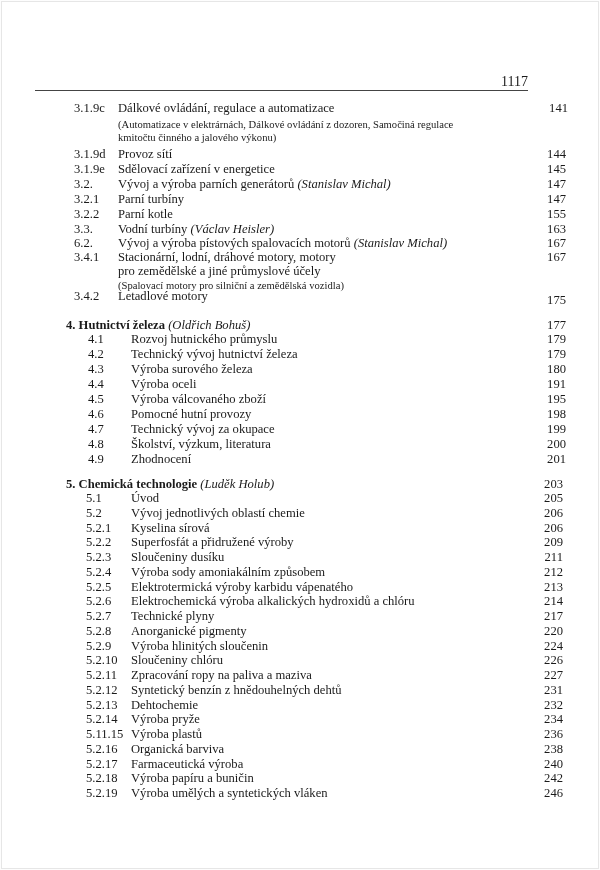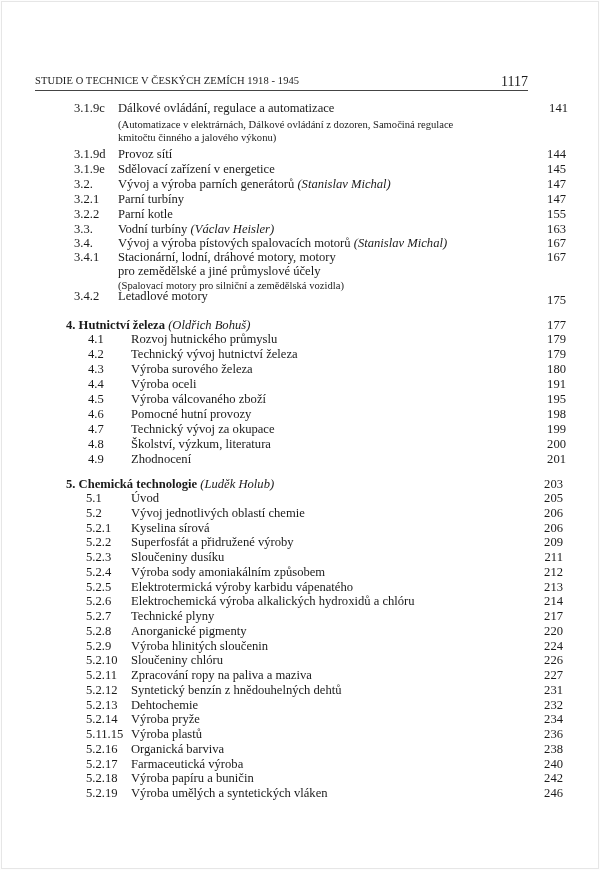--- a/index.html
+++ b/index.html
@@ -30,21 +30,20 @@
   .row.sub5 .title { left:117px; }
   .row.sub4 .num { left:74px; }
   .row.sub4 .title { left:117px; }
 </style>
 </head>
 <body>
 
 <div class="page-frame"></div>
 
 <div class="running-head">
-  <span class="running-title">STUDIE O TECHNICE V ČESKÝCH ZEMÍCH 1918 - 1945</span>
   <span class="page-number">1117</span>
 </div>
 
 <div class="toc">
 
   <div class="row" style="top:101px">
     <span class="num">3.1.9c</span>
     <span class="title">Dálkové ovládání, regulace a automatizace</span>
     <span class="page" style="left:474px">141</span>
   </div>
@@ -78,21 +77,21 @@
     <span class="num">3.2.2</span>
     <span class="title">Parní kotle</span>
     <span class="page" style="left:472px">155</span>
   </div>
   <div class="row" style="top:222px">
     <span class="num">3.3.</span>
     <span class="title"><span>Vodní turbíny</span> <span class="author">(Václav Heisler)</span></span>
     <span class="page" style="left:472px">163</span>
   </div>
   <div class="row" style="top:236px">
-    <span class="num">3.4.</span>
+    <span class="num">6.2.</span>
     <span class="title"><span>Vývoj a výroba pístových spalovacích motorů</span> <span class="author">(Stanislav Michal)</span></span>
     <span class="page" style="left:472px">167</span>
   </div>
   <div class="row" style="top:250px">
     <span class="num">3.4.1</span>
     <span class="title">Stacionární, lodní, dráhové motory, motory</span>
     <span class="page" style="left:472px">167</span>
   </div>
   <div class="row" style="top:264px">
     <span class="title">pro zemědělské a jiné průmyslové účely</span>

